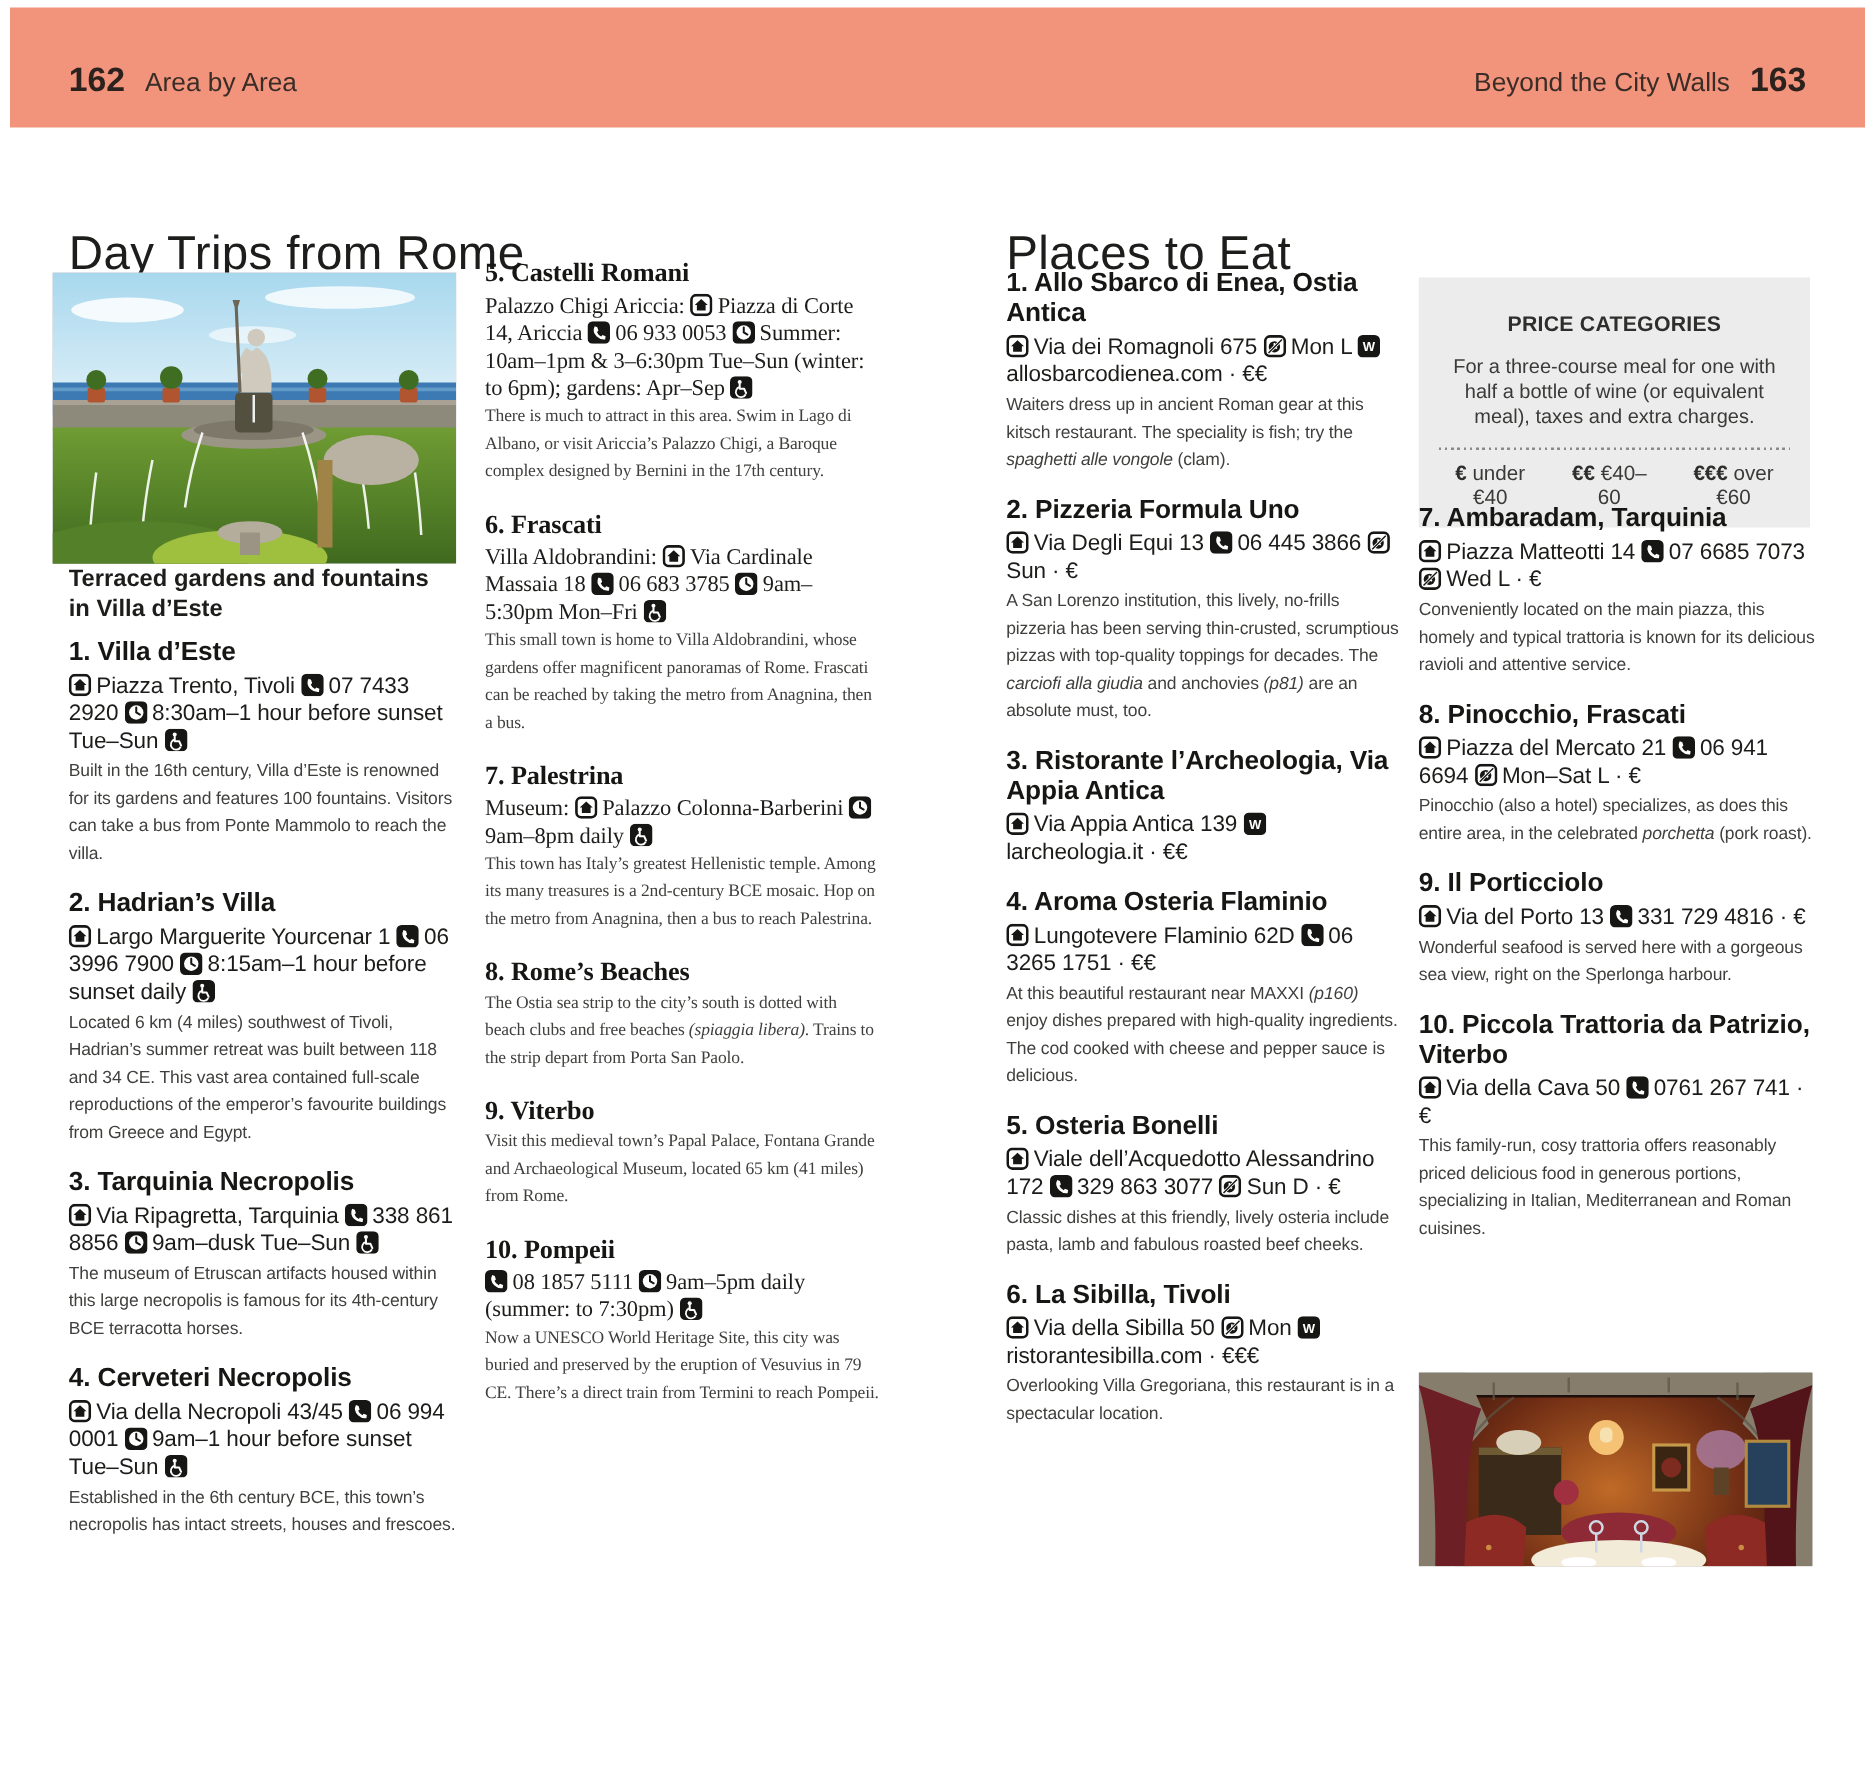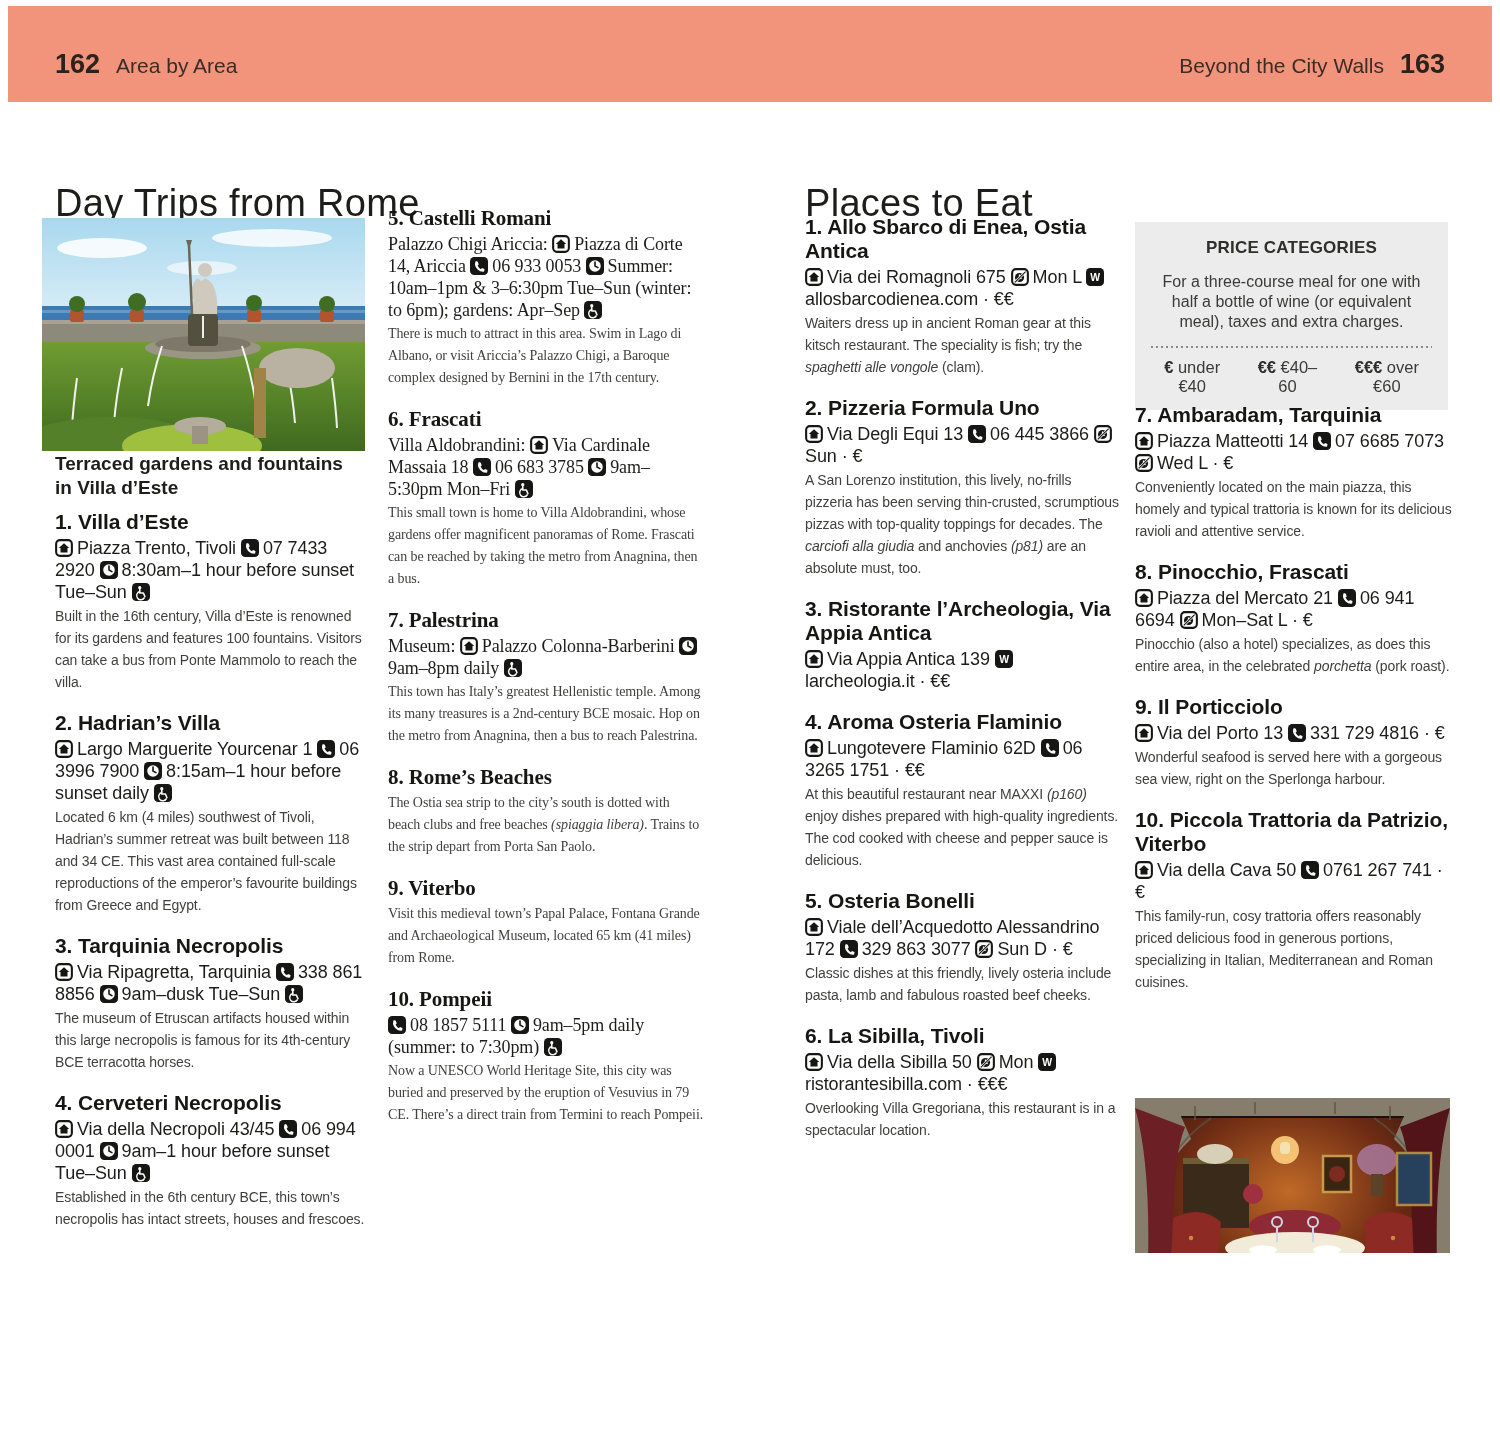--- a/index.html
+++ b/index.html
@@ -41,21 +41,21 @@
   .info{margin:0 0 2px 0;font-size:18px;line-height:22px;color:#1c1c1a;letter-spacing:-.1px;}
   .desc{margin:0;font-size:14px;line-height:22px;color:#3f3f3d;letter-spacing:-.1px;}
   .desc i{font-style:italic;}
 
   .icn{display:inline-block;width:18px;height:18px;vertical-align:-3px;margin-right:4px;}
   .icn svg{display:block;width:18px;height:18px;}
 
   
   .pricebox{position:absolute;left:1135px;top:222px;width:313px;box-sizing:border-box;
             background:#ececec;padding:16px 14px 14px 14px;text-align:center;color:#333;}
-  .pricebox h4{margin:0 0 8px 0;font-size:17px;font-weight:700;letter-spacing:.2px;color:#2e2e2c;}
+  .pricebox h4{margin:12px 0 8px 0;font-size:17px;font-weight:700;letter-spacing:.2px;color:#2e2e2c;}
   .pb-body{margin:14px auto;font-size:16px;line-height:20px;width:270px;color:#3a3a38;}
   .pb-sep{margin:10px 2px 10px 2px;height:2px;
           background:repeating-linear-gradient(90deg,#8a8a8a 0 2px,transparent 2px 5px);}
   .pb-tiers{margin:0;font-size:16.5px;color:#3a3a38;display:flex;justify-content:center;gap:14px;}
   .pb-tiers b{font-weight:700;color:#2e2e2c;}
 </style>
 </head>
 <body>
 
 <div class="page">

